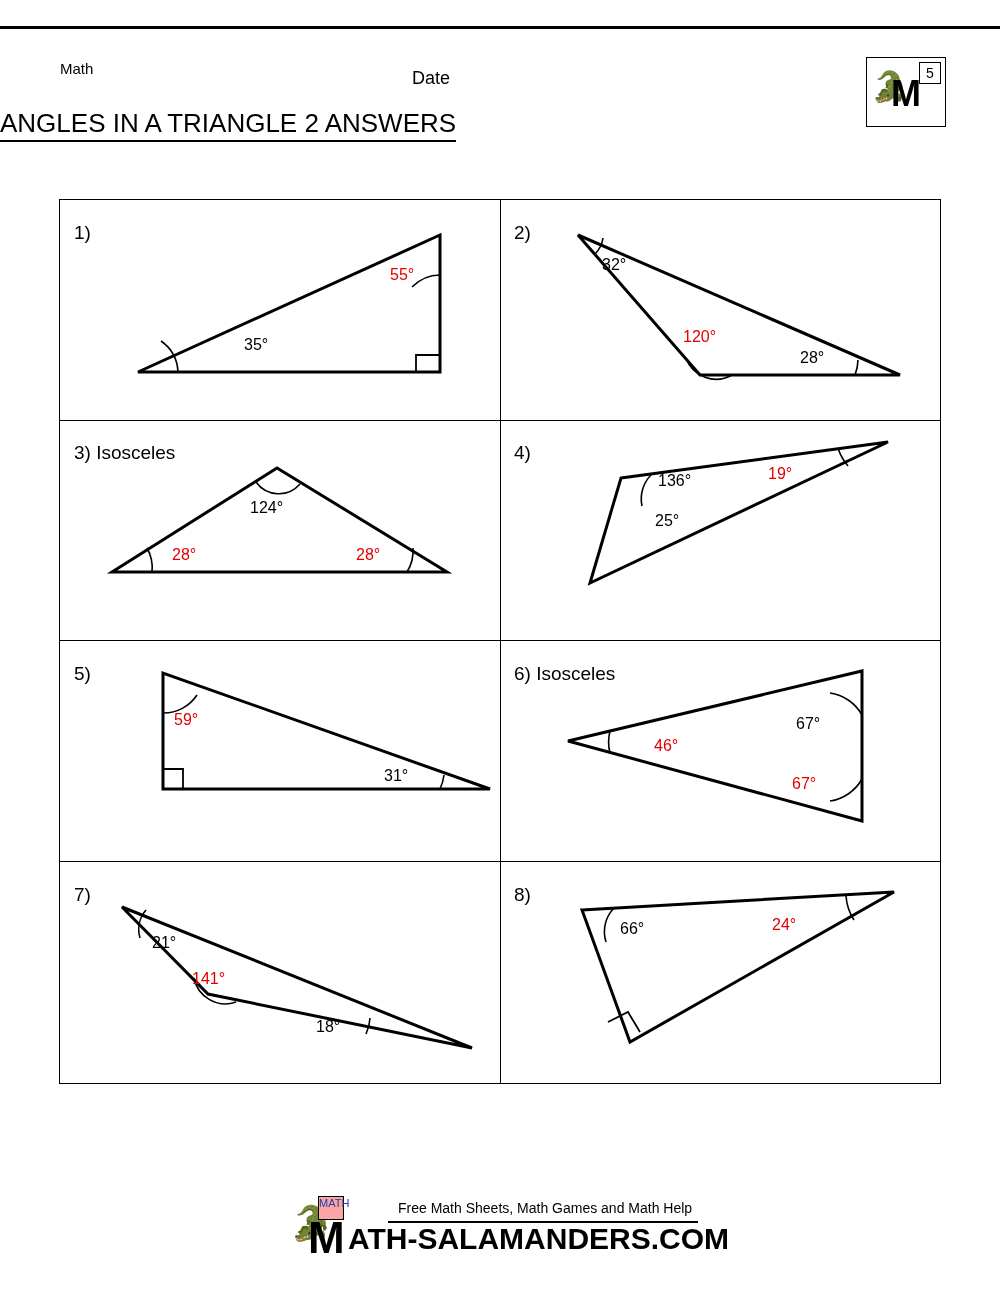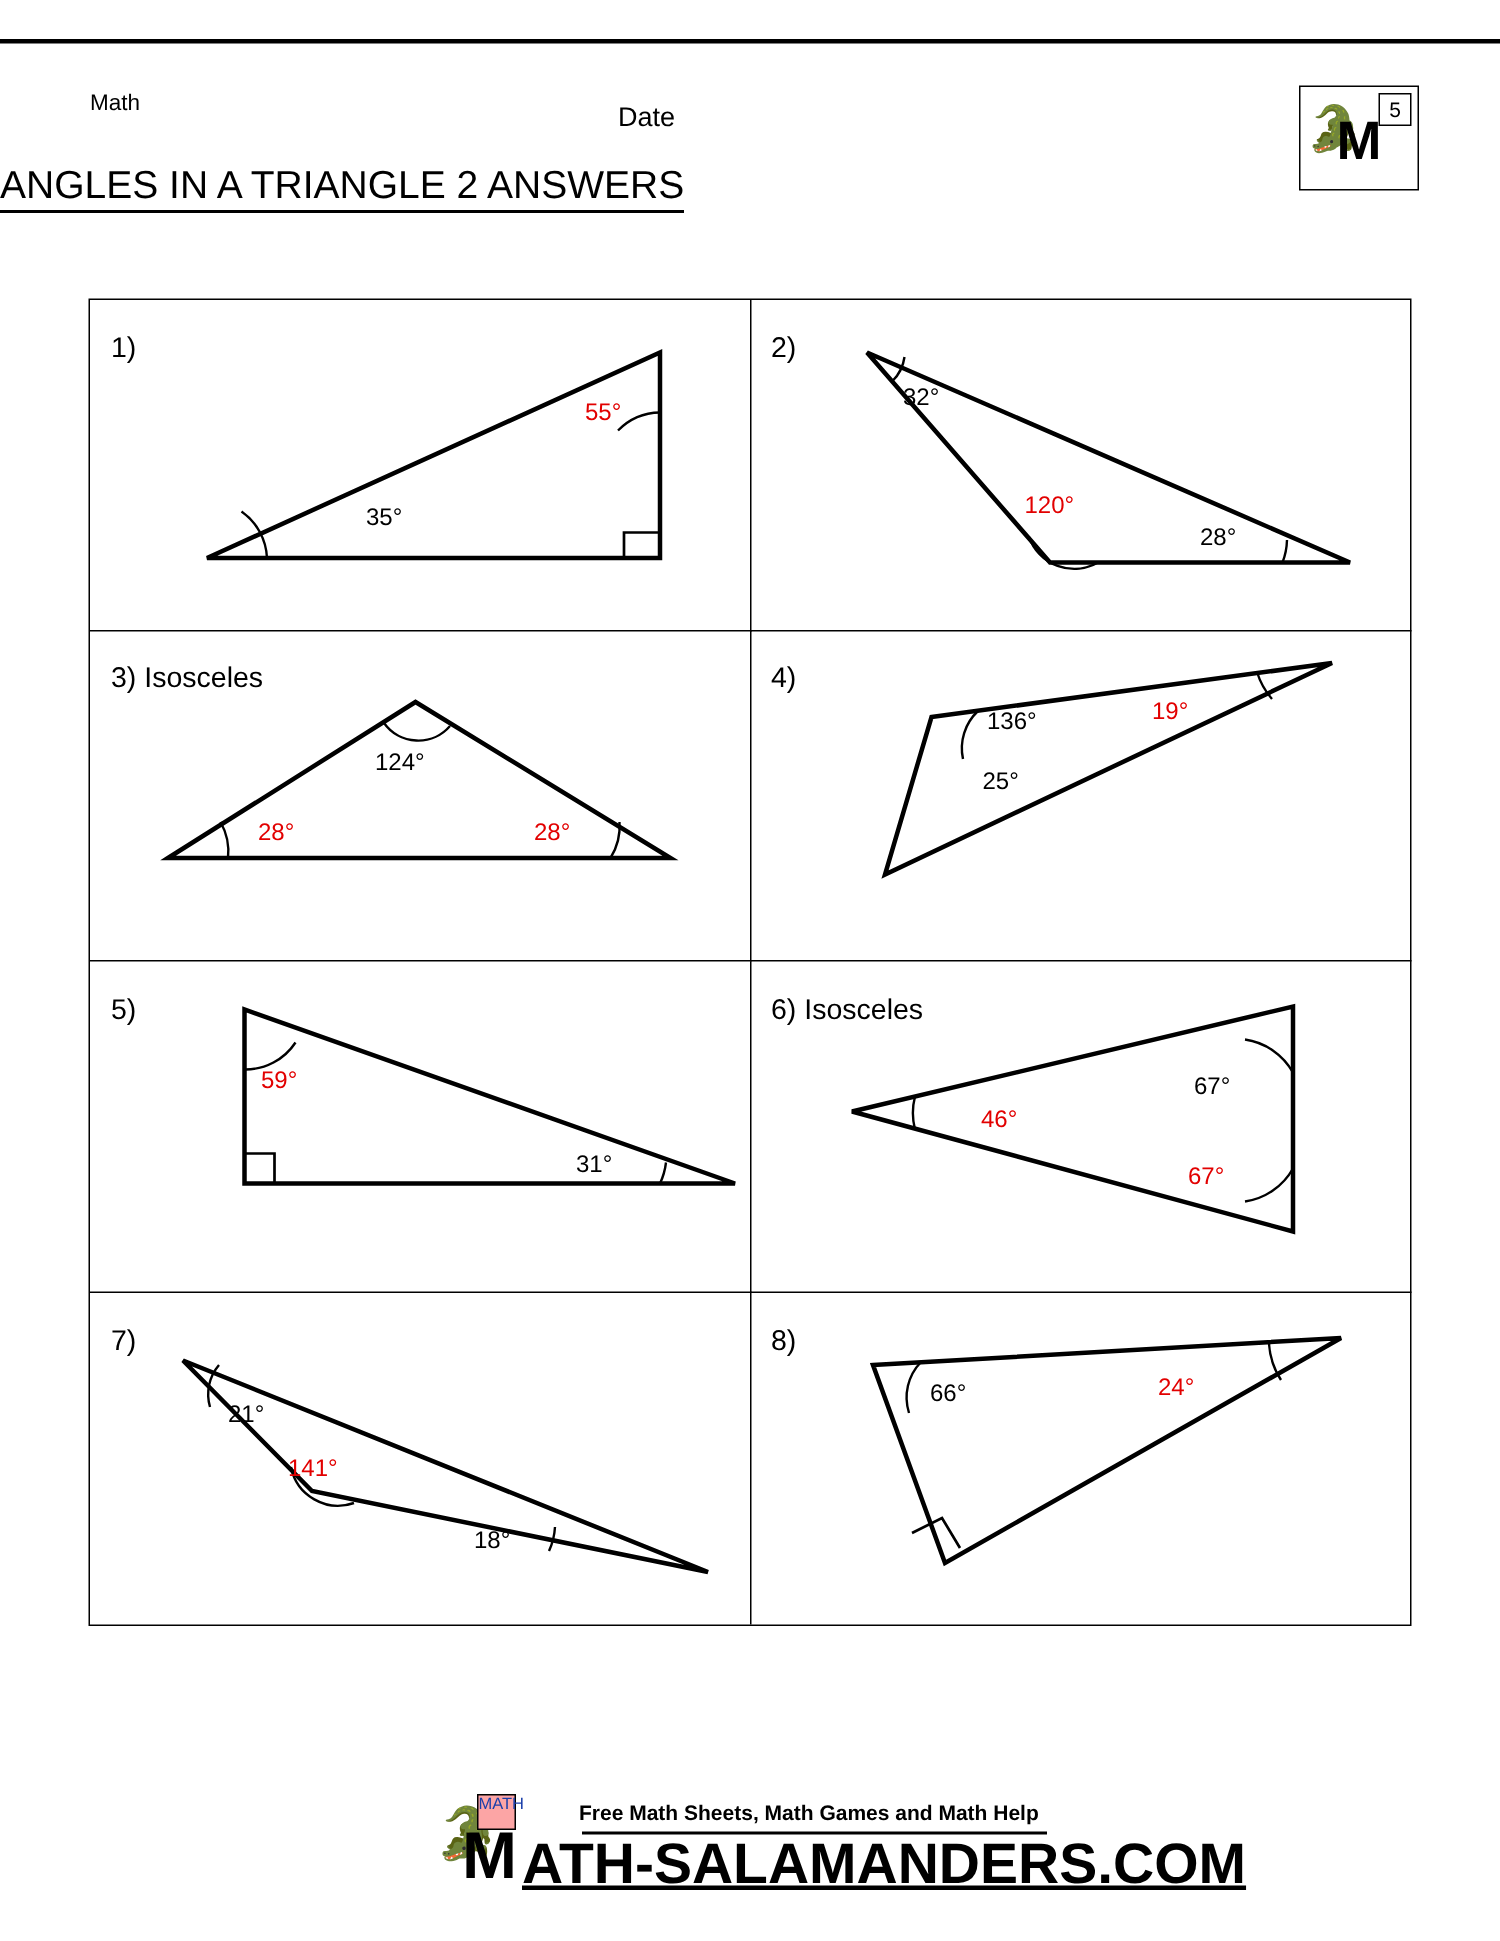--- a/index.html
+++ b/index.html
@@ -161,42 +161,41 @@
     background: #fca5a5;
     font-size: 11px;
     line-height: 11px;
     text-align: center;
     color: #1a3faa;
     padding-top: 1px;
     box-sizing: border-box;
   }
   .f-tag {
     position: absolute;
-    left: 96px;
+    left: 108px;
     top: 4px;
     font-size: 14px;
-    font-weight: bold;
+    font-weight: normal;
     white-space: nowrap;
   }
   .f-rule {
     position: absolute;
     left: 98px;
     top: 25px;
     width: 310px;
     height: 2px;
     background: #000;
   }
   .f-url {
     position: absolute;
     left: 58px;
     top: 26px;
-    font-size: 38px;
+    font-size: 30px;
     font-weight: bold;
     white-space: nowrap;
-    text-decoration: underline;
   }
   .f-m {
     position: absolute;
     left: 18px;
     top: 20px;
     font-size: 44px;
     font-weight: bold;
     letter-spacing: -4px;
     line-height: 1;
   }

